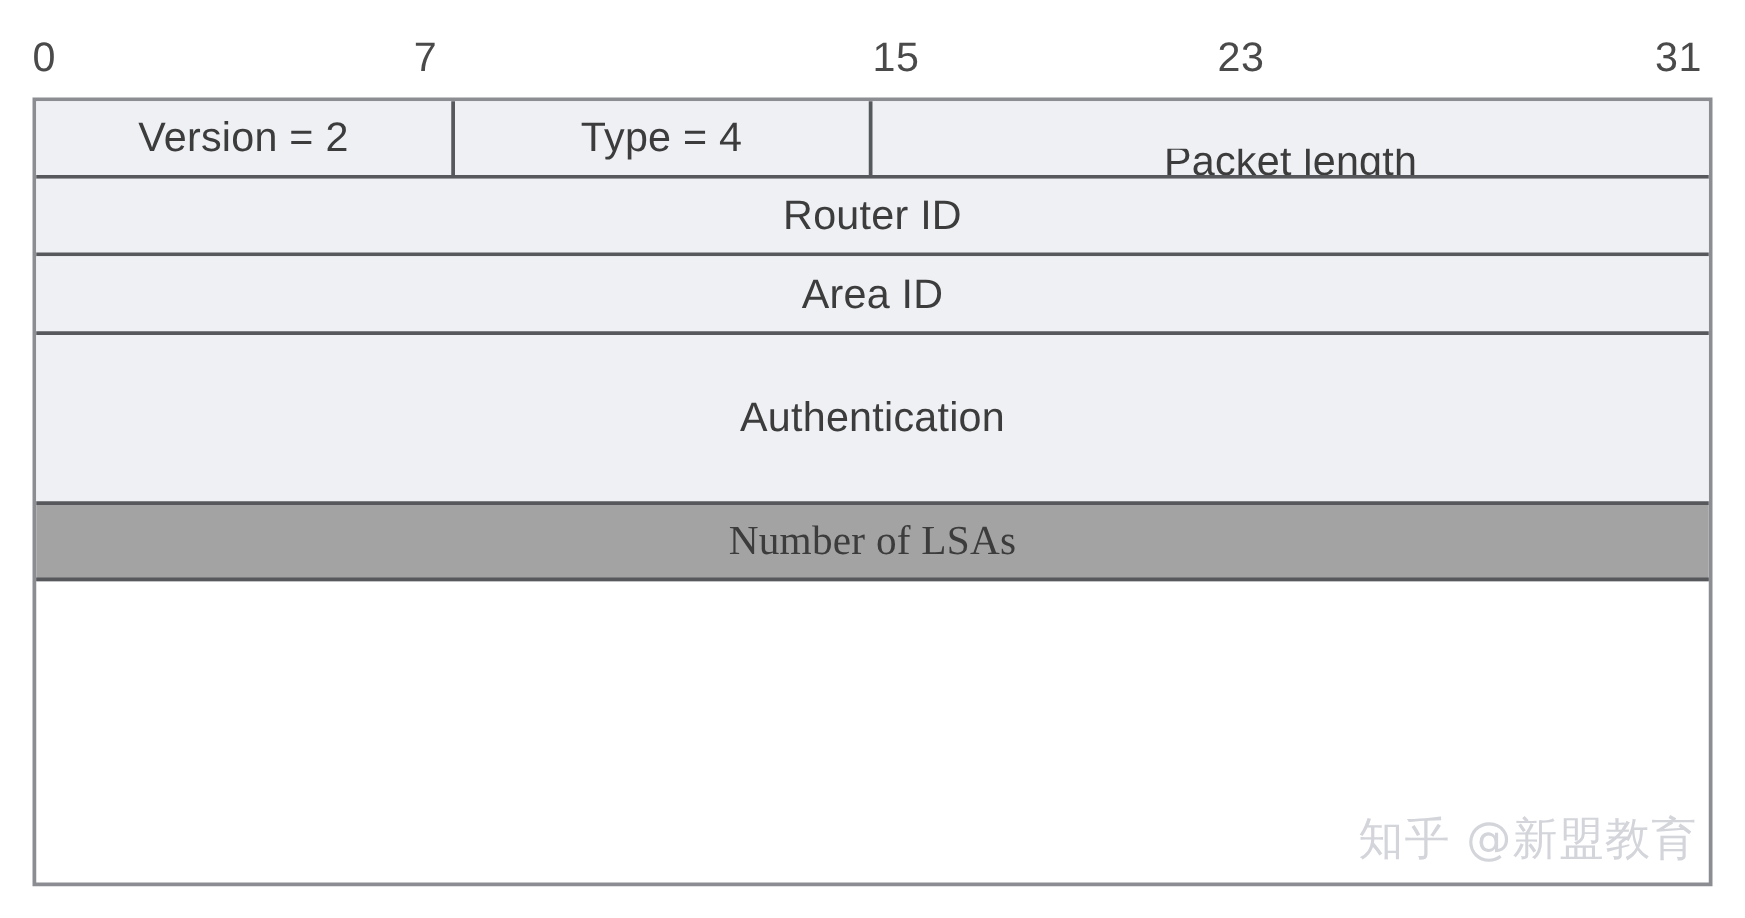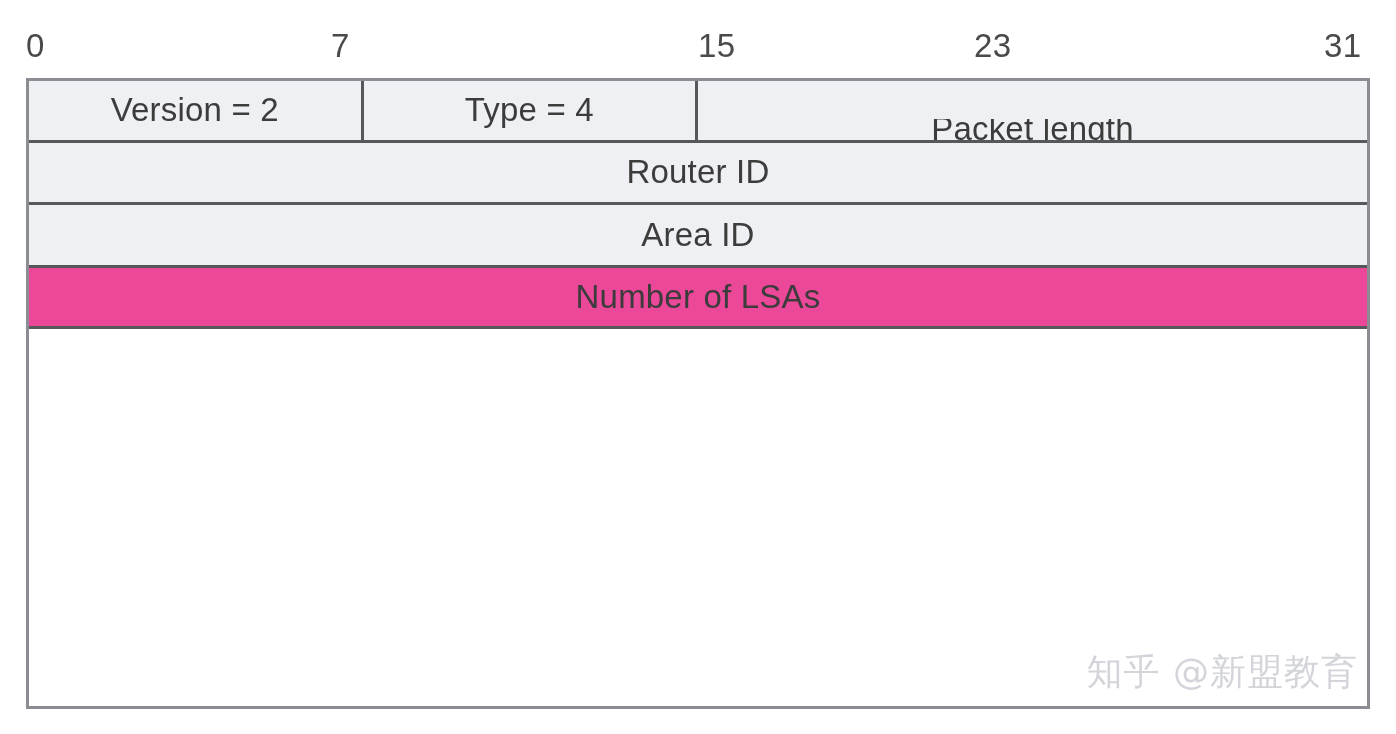--- a/index.html
+++ b/index.html
@@ -59,21 +59,21 @@
     position: relative;
     display: flex;
     box-sizing: border-box;
     border-bottom: 3px solid #56585c;
     width: 100%;
   }
   .row.last {
     border-bottom: none;
   }
   .row.shaded { background: #eef0f4; }
-  .row.plain  { background: #ec4899; }
+  .row.plain  { background: #a3a3a3; font-family: Liberation Serif, serif; }
 
   .cell {
     box-sizing: border-box;
     display: flex;
     align-items: center;
     justify-content: center;
     font-size: 33px;
     line-height: 1.1;
     color: #3c3c3c;
     white-space: nowrap;
@@ -133,20 +133,23 @@
 
     <div class="row shaded h-r2">
       <div class="cell w-full">Router ID</div>
     </div>
 
     <div class="row shaded h-r3">
       <div class="cell w-full">Area ID</div>
     </div>
 
 
+    <div class="row shaded h-r5">
+      <div class="cell w-full">Authentication</div>
+    </div>
 
     <div class="row plain h-r6">
       <div class="cell w-full">Number of LSAs</div>
     </div>
 
 
   </div>
 
   <div class="watermark">知乎 @新盟教育</div>
 

